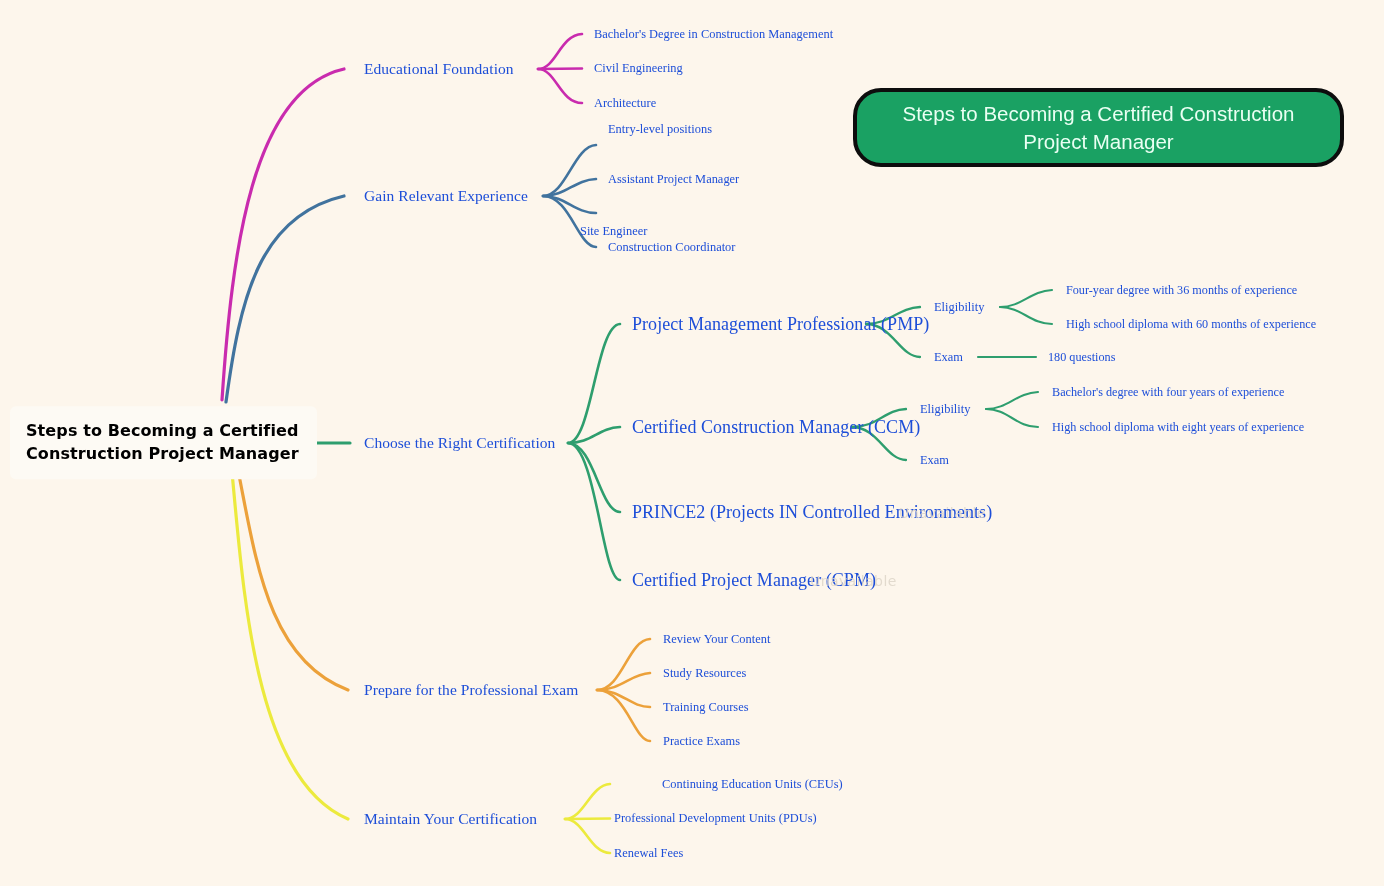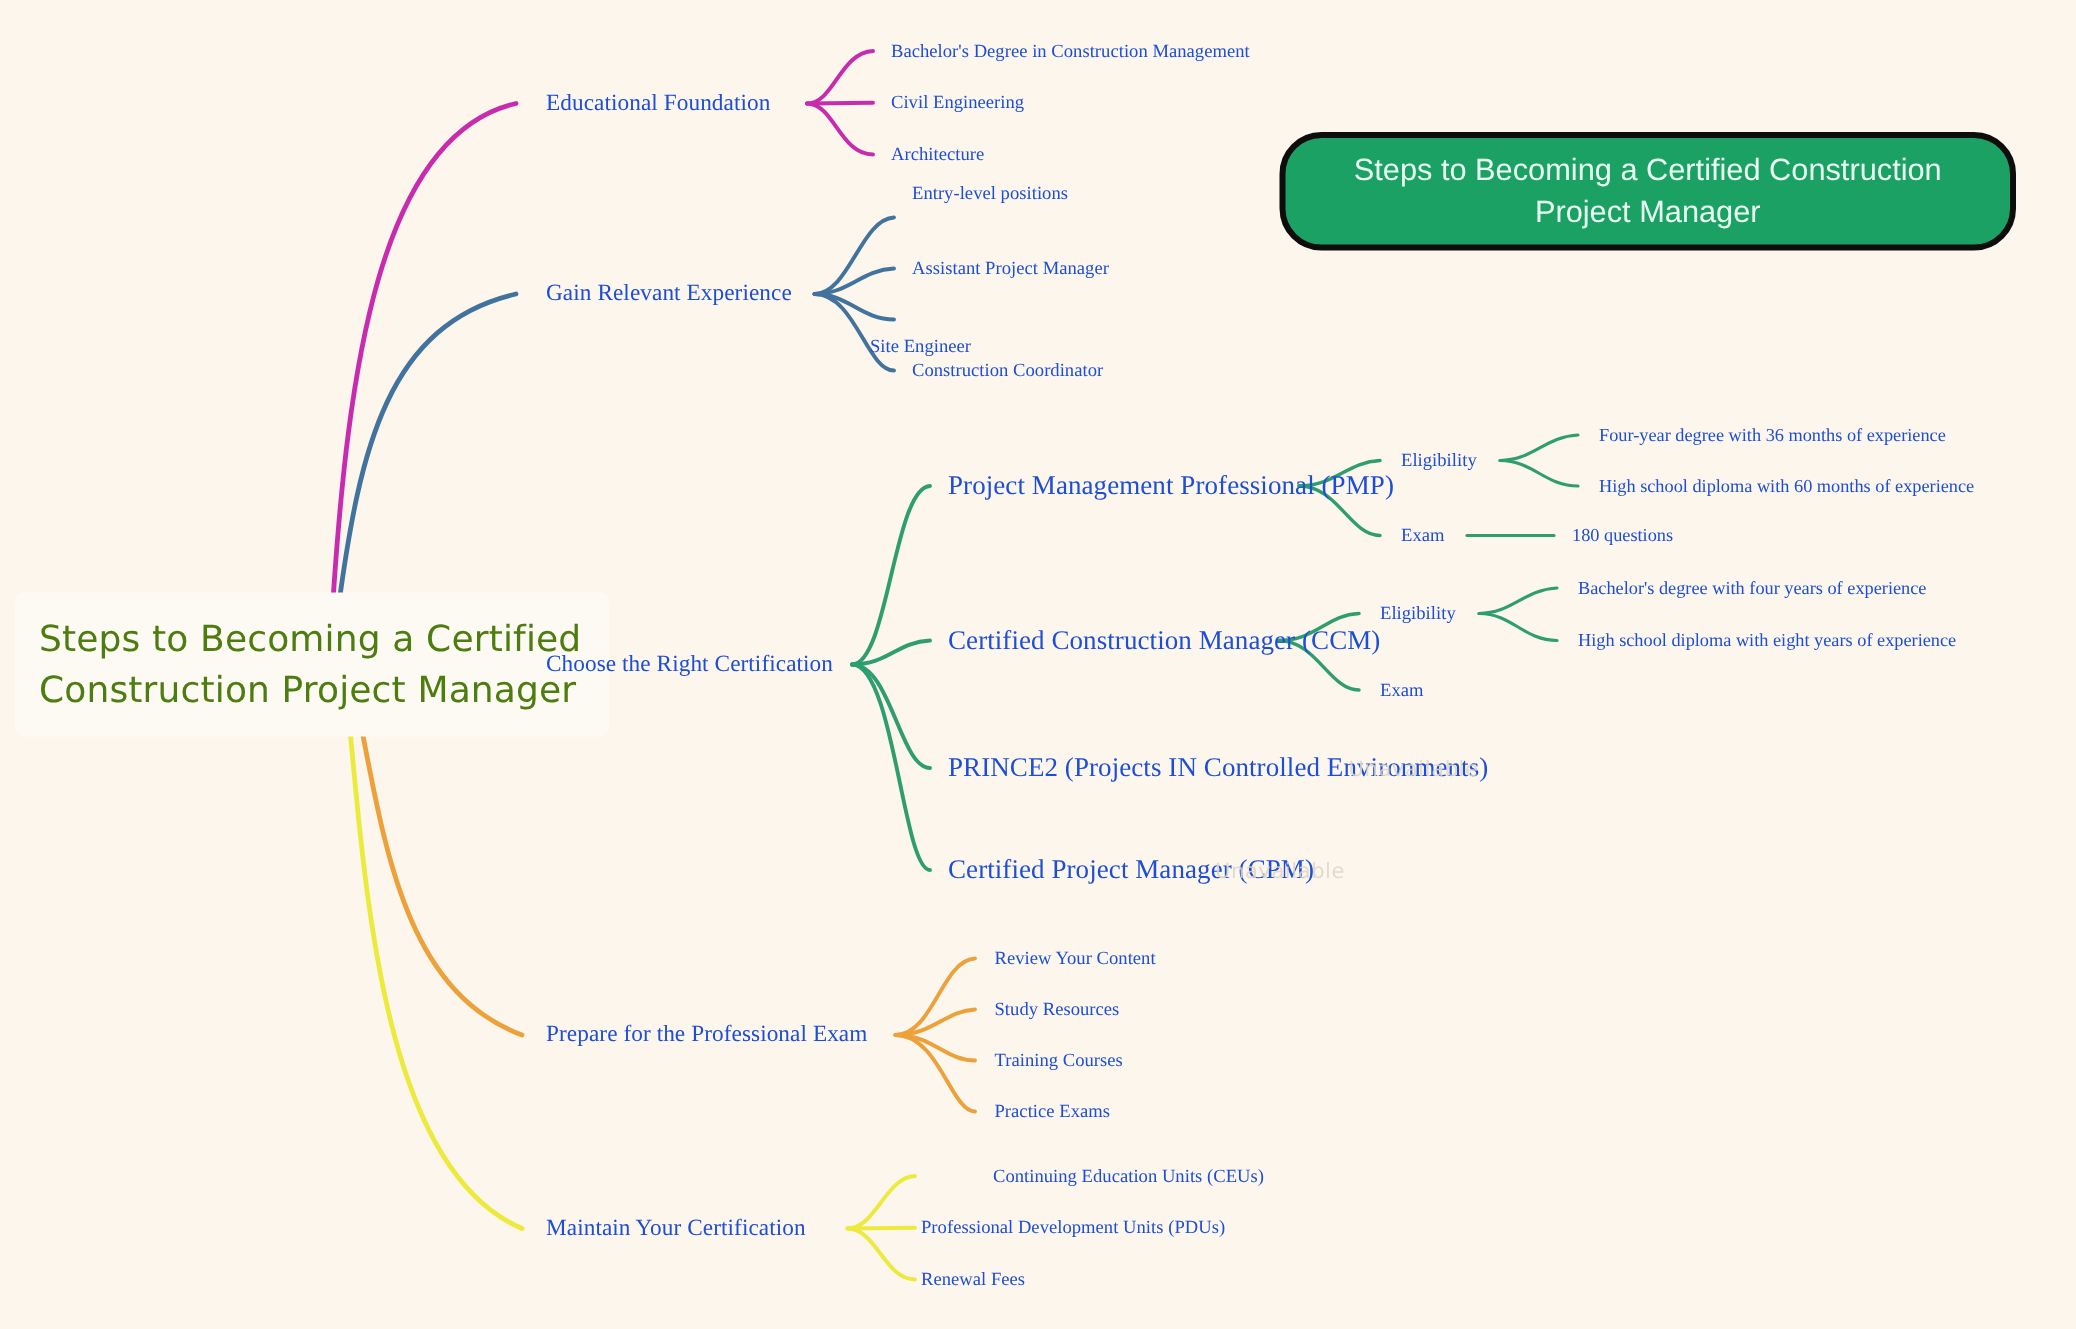--- a/index.html
+++ b/index.html
@@ -35,28 +35,29 @@
     color: #1d4ed8;
     font-family: Liberation Serif, serif;
     line-height: 1.15;
     transform: translateY(-50%);
   }
   
   .root-node {
     position: absolute;
     white-space: pre-line;
     background: #fdfaf4;
-    color: #4d7c0f;
-    font-size: 24px;
+    color: #000000;
+    font-size: 16px;
     line-height: 1.42;
     padding: 14px 18px 14px 16px;
     border-radius: 6px;
     letter-spacing: .1px;
     box-shadow: 0 0 0 0 rgba(0,0,0,0);
     transform: translateY(-50%);
+    font-weight: bold;
   }
   
   .lvl1 {
     font-size: 15.5px;
     letter-spacing: .05px;
   }
   
   .lvl2 {
     font-size: 18px;
     letter-spacing: .05px;

